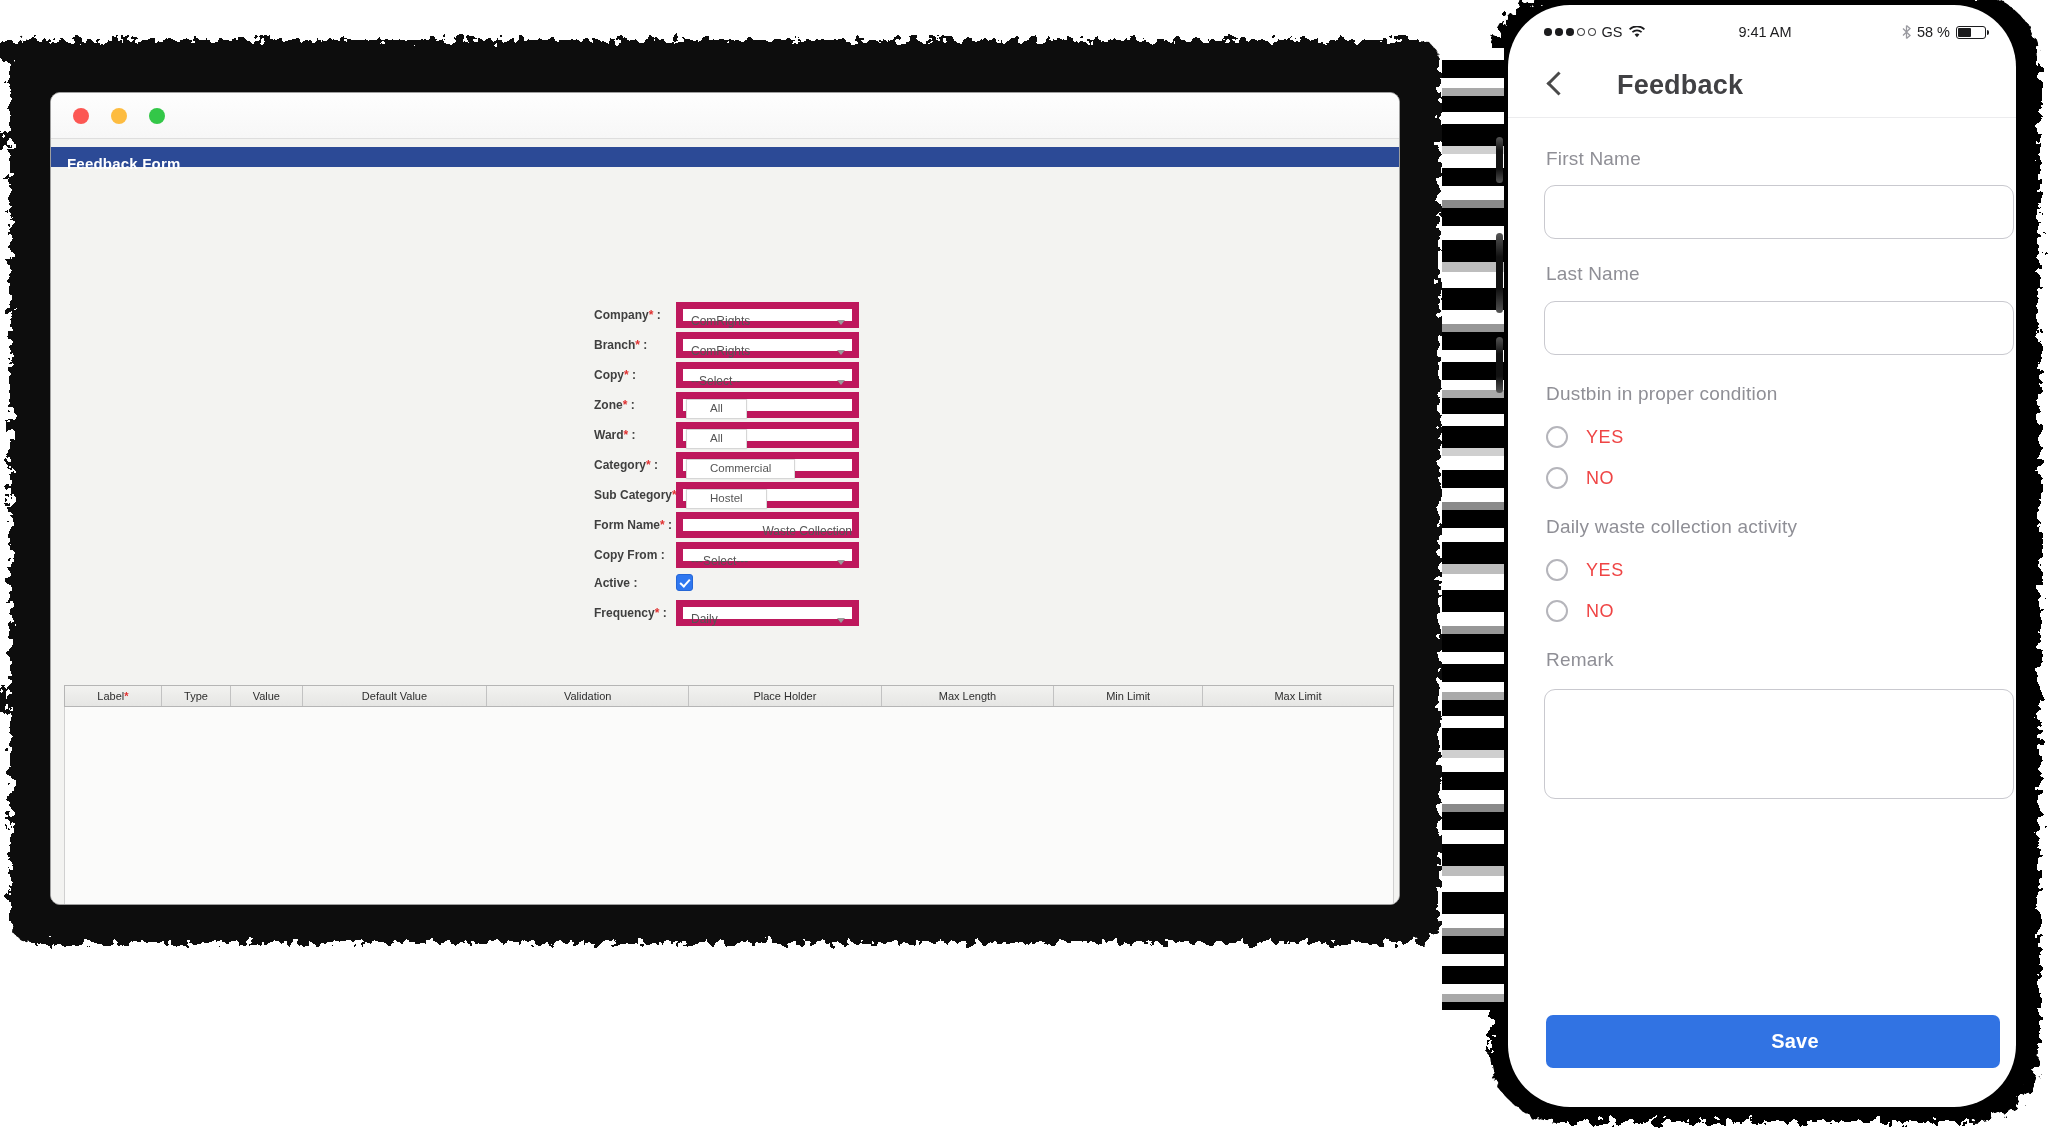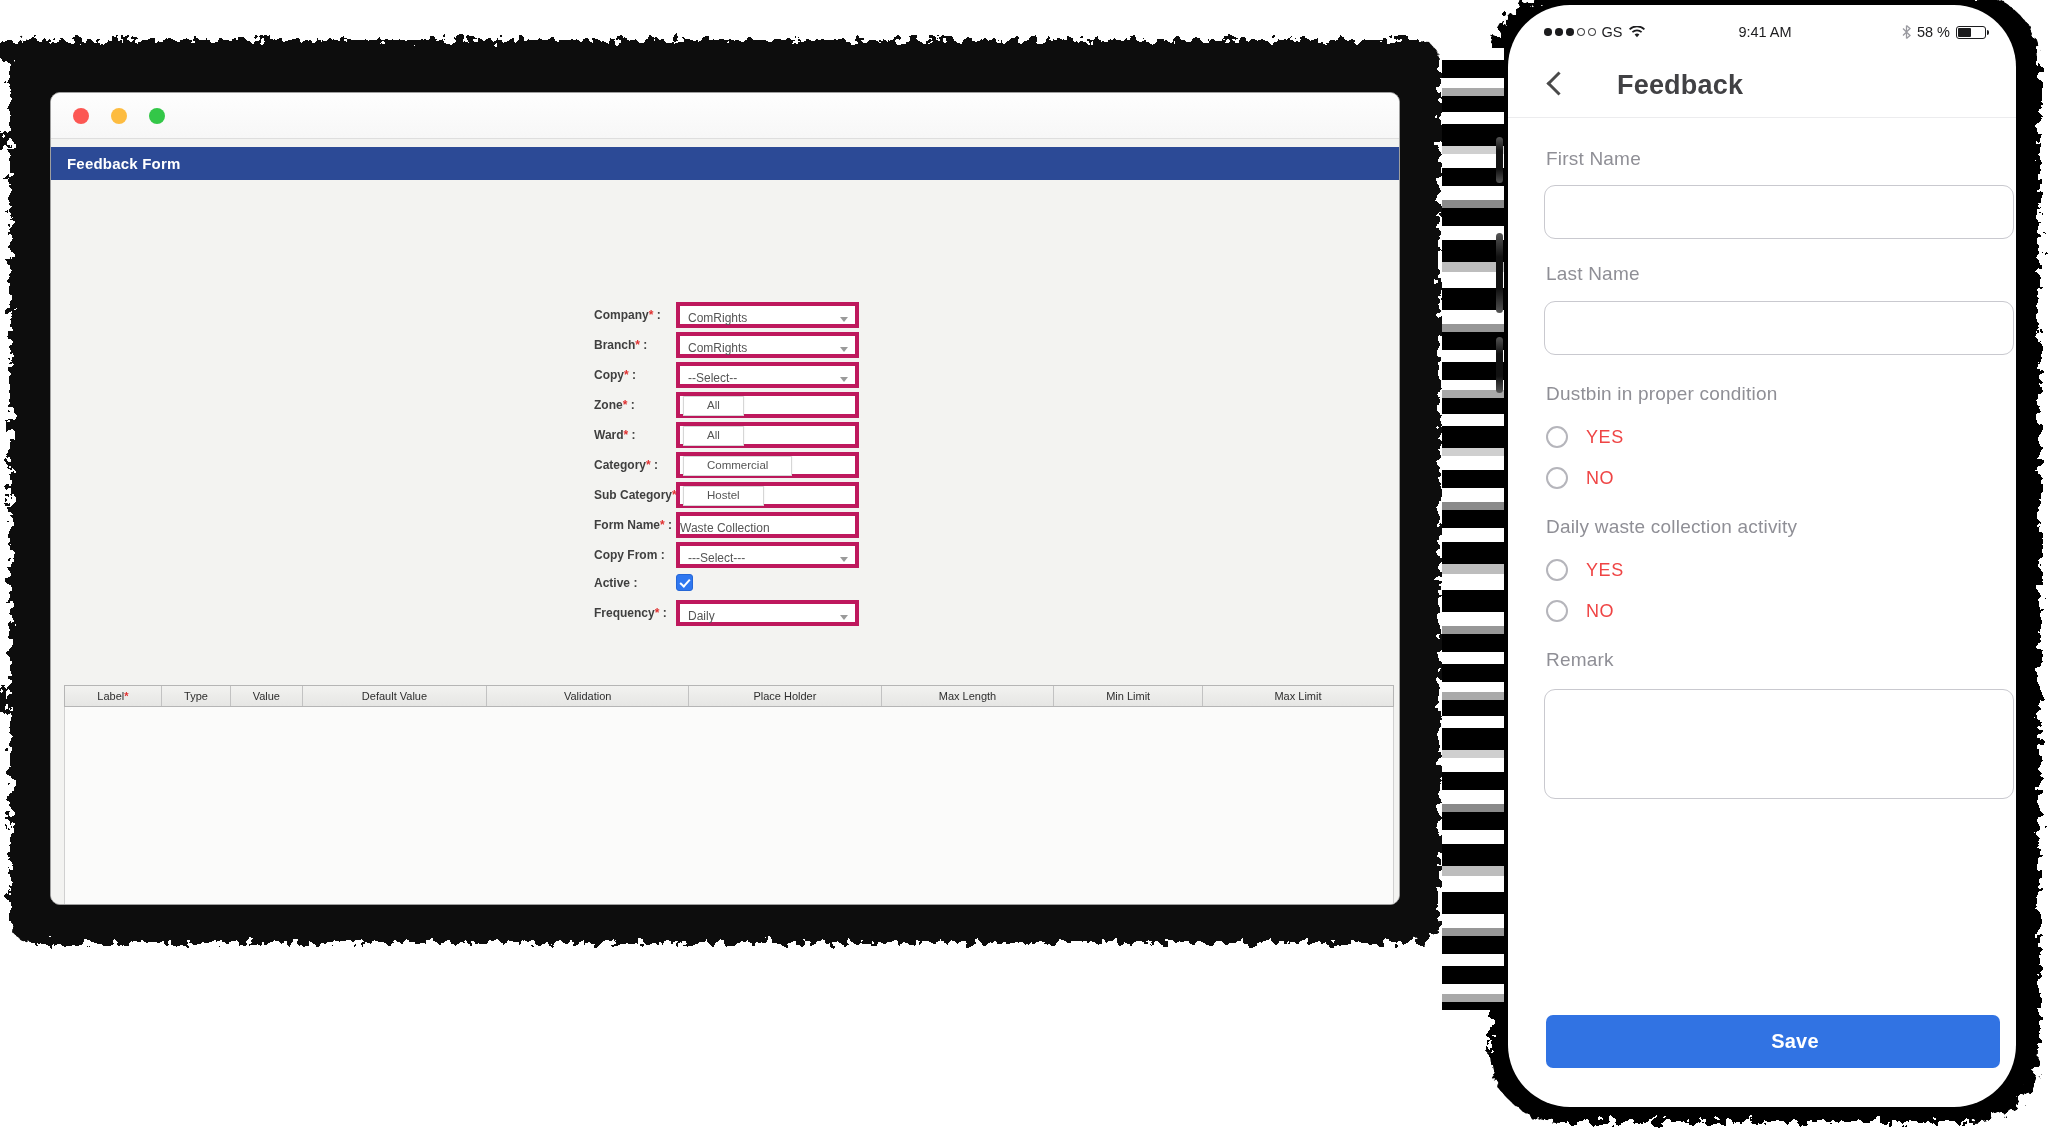--- a/index.html
+++ b/index.html
@@ -19,37 +19,37 @@
       #000 284px 302px);}
   .scroll-thumb{position:absolute;left:1496px;width:7px;border-radius:4px;background:linear-gradient(#555,#111 30%,#111 70%,#555);}
   .edge-noise{position:absolute;background:#0a0a0a;}
 
   
   .browser{position:absolute;left:50px;top:92px;width:1350px;height:813px;background:#f3f3f1;
     border:1px solid #9f9f9f;border-radius:10px;overflow:hidden;}
   .titlebar{position:relative;height:46px;background:linear-gradient(#fefefe,#f7f7f7);border-bottom:1px solid #dedede;}
   .traffic{position:absolute;top:15px;width:16px;height:16px;border-radius:50%;}
   .t-red{left:22px;background:#fc5753;} .t-yellow{left:60px;background:#fdbc40;} .t-green{left:98px;background:#33c748;}
-  .blue-bar{position:absolute;left:0;top:54px;width:100%;height:33px;background:#2c4a96;color:#fff;
+  .blue-bar{position:absolute;left:0;top:54px;width:100%;height:20px;background:#2c4a96;color:#fff;
     font-size:15px;font-weight:600;line-height:33px;padding-left:16px;letter-spacing:.2px;}
   .win-body{position:absolute;left:0;top:87px;right:0;bottom:0;background:#f3f3f1;}
 
   
   .form-col{position:absolute;left:543px;top:122px;width:320px;display:flex;flex-direction:column;gap:4px;}
   .frow{position:relative;height:26px;}
   .frow.short{height:18px;margin:2px 0 4px;}
   .flabel{position:absolute;left:0;top:0;line-height:26px;font-size:12px;font-weight:600;color:#3f3f3f;white-space:nowrap;}
   .short .flabel{line-height:18px;}
   .req{color:#e03131;font-weight:700;}
-  .ctrl{position:absolute;left:82px;top:0;width:183px;height:26px;background:#fff;border:4px solid #be185d;font-size:12px;color:#555;}
+  .ctrl{position:absolute;left:82px;top:0;width:183px;height:26px;background:#fff;border:7px solid #be185d;font-size:12px;color:#555;}
   .sel{line-height:24px;padding-left:8px;}
   .caret{position:absolute;right:7px;top:11px;width:0;height:0;border-left:4px solid transparent;border-right:4px solid transparent;border-top:5px solid #9a9a9a;}
   .tag{display:inline-block;margin:0 0 0 3px;padding:1px 23px 2px;border:1px solid #d6d6d6;background:#fff;
     box-shadow:0 0 2px rgba(0,0,0,.08);font-size:11.5px;color:#555;line-height:15px;}
-  .txt{line-height:24px;padding-left:0;}
+  .txt{line-height:24px;padding-left:0;text-align:right;}
   .cbx{position:absolute;left:82px;top:0;width:17px;height:17px;background:#2f77f0;border-radius:3px;border:1px solid #2566d6;}
   .cbx::after{content:"";position:absolute;left:5px;top:2px;width:4px;height:8px;border:solid #fff;border-width:0 2px 2px 0;transform:rotate(42deg);}
 
   
   .ptable{position:absolute;left:13px;top:505px;width:1330px;}
   .add-bar{position:relative;height:20px;background:#f2f2f0;border:1px solid #c6c6c6;border-bottom:none;
     font-size:11px;color:#333;line-height:19px;padding-left:8px;}
   .plus{display:inline-block;position:relative;width:11px;height:11px;margin-left:6px;vertical-align:-2px;}
   .plus::before{content:"";position:absolute;left:5px;top:0;width:1.6px;height:11px;background:#444;}
   .plus::after{content:"";position:absolute;left:0;top:5px;width:11px;height:1.6px;background:#444;}

